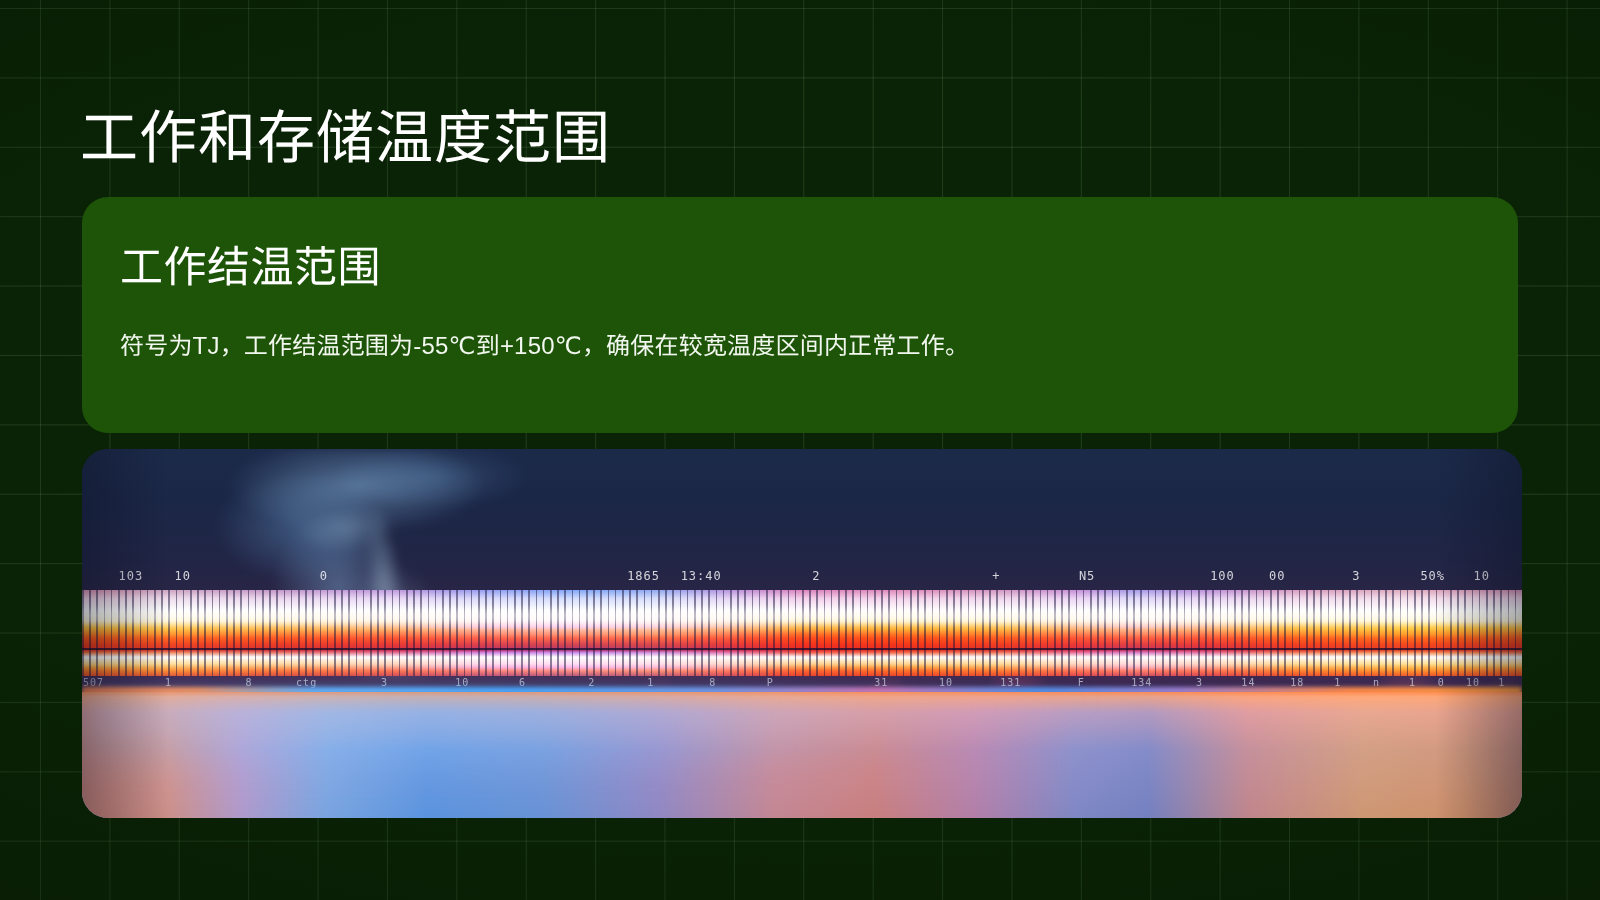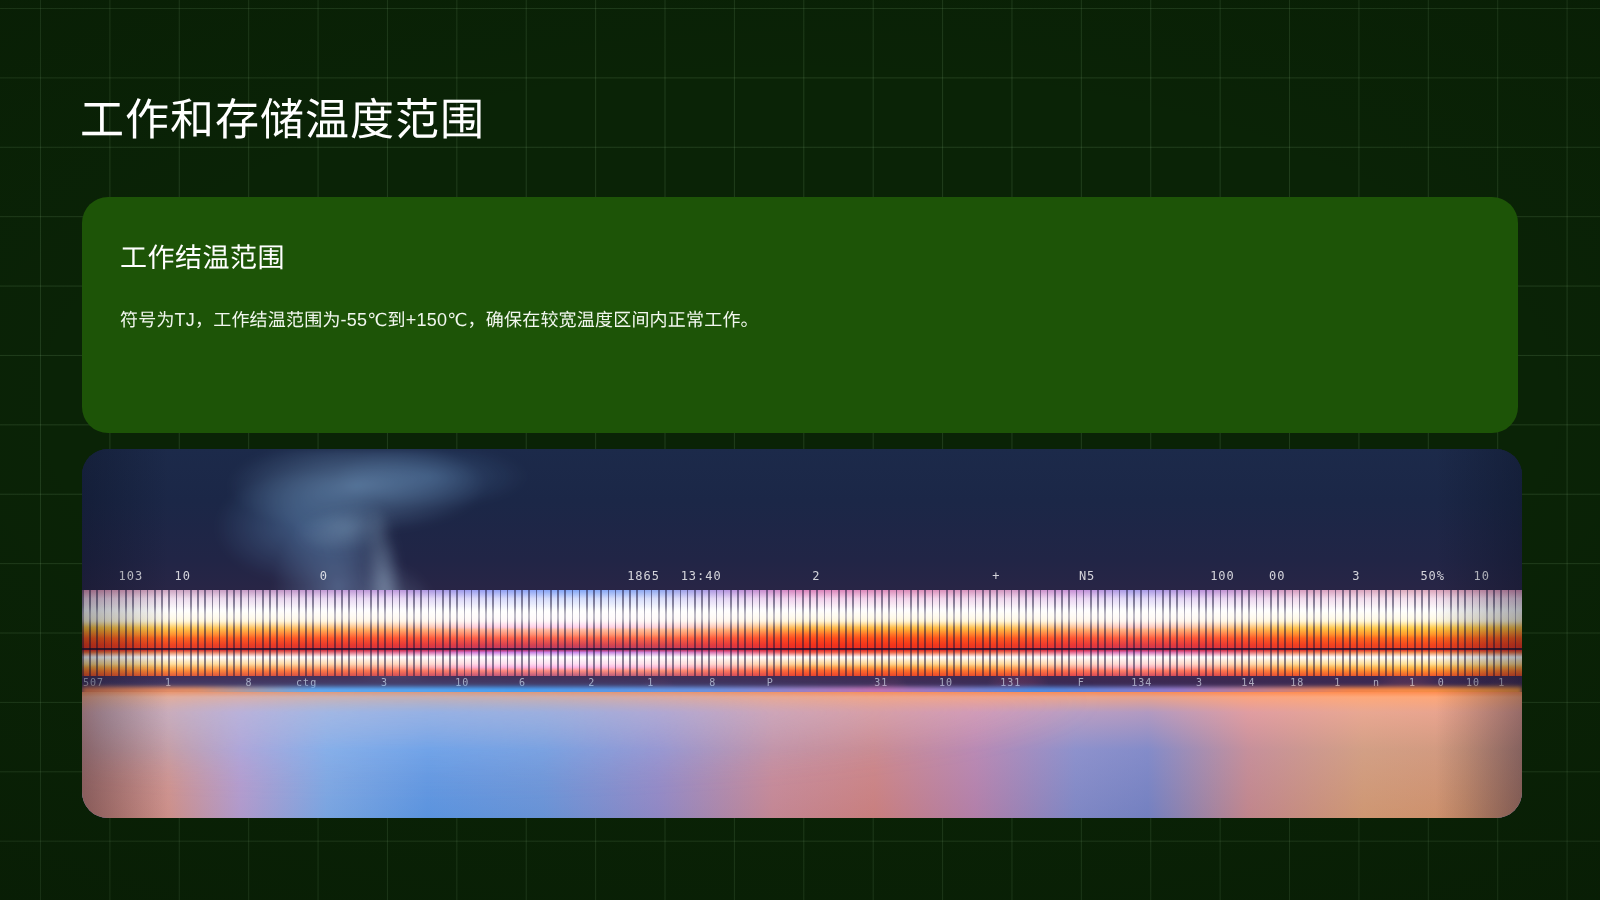--- a/index.html
+++ b/index.html
@@ -36,21 +36,21 @@
     background:
       radial-gradient(ellipse 120% 95% at 50% 45%, rgba(10,35,6,0) 38%, rgba(5,18,3,0.55) 100%);
     pointer-events: none;
   }
 
   
   .page-title {
     position: absolute;
     left: 80px;
     top: 66px;
-    font-size: 44px;
+    font-size: 58px;
     line-height: 1.15;
     letter-spacing: 1px;
     color: #ffffff;
     font-weight: 400;
     white-space: nowrap;
   }
 
   
   .cards {
     position: absolute;
@@ -63,29 +63,29 @@
   }
   .card {
     flex: 1 1 0;
     background: #1d5407;
     border-radius: 26px;
     padding: 45px 42px 0 38px;
     box-sizing: border-box;
     overflow: hidden;
   }
   .card-title {
-    font-size: 27px;
+    font-size: 43px;
     line-height: 1.2;
     color: #ffffff;
     font-weight: 400;
     letter-spacing: 0.5px;
     margin: 0 0 30px 0;
   }
   .card-body {
-    font-size: 18px;
+    font-size: 24px;
     line-height: 1.85;
     color: #f2f7ef;
     font-weight: 400;
     letter-spacing: 0.2px;
     margin: 0;
   }
 
   
   .hero {
     position: absolute;

